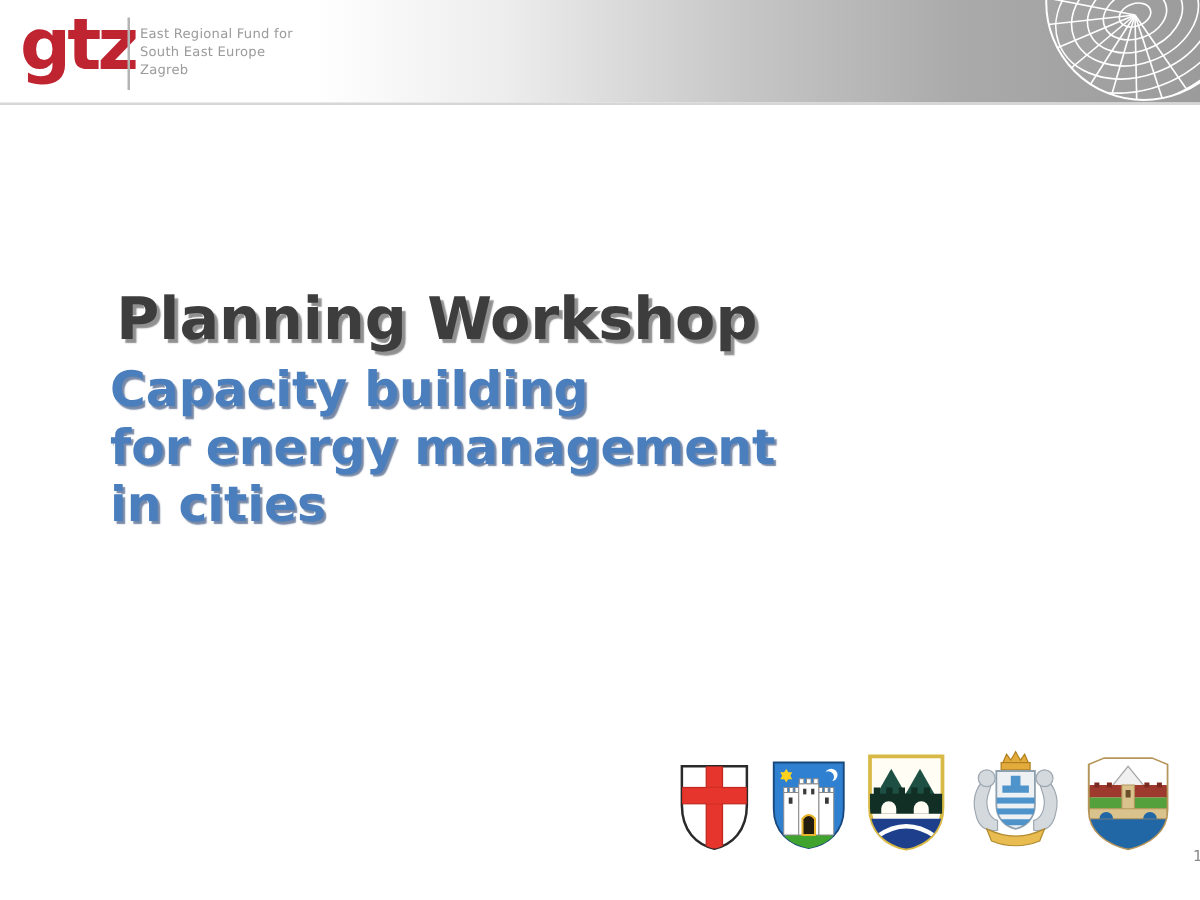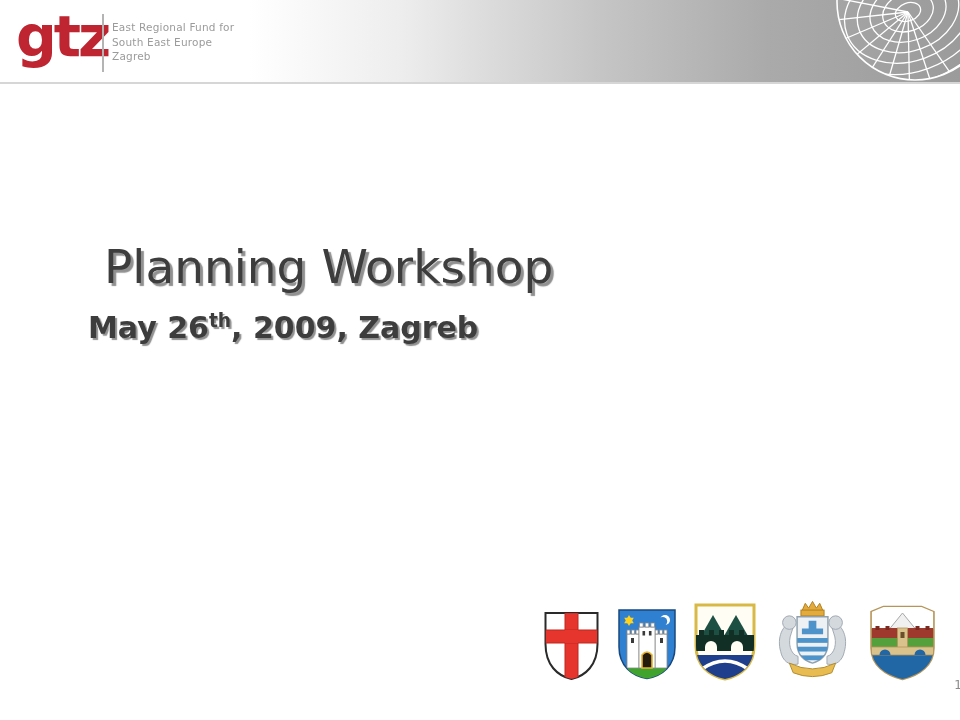--- a/index.html
+++ b/index.html
@@ -12,21 +12,21 @@
           border-bottom:2px solid #d6d6d6;overflow:hidden;}
   .gtz-logo{position:absolute;left:16px;top:2px;font-size:57px;font-weight:bold;
             letter-spacing:-3px;color:#bf2431;line-height:68px;}
   .logo-divider{position:absolute;left:102px;top:14px;width:2px;height:58px;background:#b4b4b4;}
   .org-text{position:absolute;left:112px;top:20px;font-size:10.5px;line-height:14.5px;
             color:#9b9b9b;letter-spacing:.2px;}
   .globe{position:absolute;right:0;top:0;}
 
   
   .title-block{position:absolute;left:88px;top:224px;}
-  .main-title{margin:16px;font-size:47px;font-weight:normal;color:#3d3d3d;line-height:54px;
+  .main-title{margin:5px;font-size:47px;font-weight:bold;color:#3d3d3d;line-height:54px;
               text-shadow:-1px -1px 0 rgba(255,255,255,.9),3px 3px 1px rgba(125,125,125,.85);}
   .subtitle{margin-top:7px;font-size:39px;font-weight:bold;color:#4a7ebc;line-height:46px;
             text-shadow:-1px -1px 0 rgba(255,255,255,.9),2px 2px 1px rgba(28,58,108,.6);}
   .date-line{margin-top:10px;font-size:30px;font-weight:bold;color:#3d3d3d;
              text-shadow:-1px -1px 0 rgba(255,255,255,.9),2px 2px 1px rgba(125,125,125,.85);}
   .date-line sup{font-size:.62em;}
 
   
   .crests{position:absolute;right:70px;bottom:38px;display:flex;align-items:flex-end;gap:14px;}
   .crests svg{display:block;}
@@ -70,21 +70,25 @@
         <path d="M88,12 L11,76"></path>
         <path d="M88,12 L-4,51"></path>
         <path d="M88,12 L-12,23"></path>
         <path d="M88,12 L-10,-7"></path>
       </g>
     </svg>
   </div>
 
   <div class="title-block">
     <h1 class="main-title">Planning Workshop</h1>
-    <div class="date-line"><span>May 26</span><sup>th</sup><span>, 2009, Zagreb</span></div>
+    <div class="subtitle">
+      <div>Capacity building</div>
+      <div>for energy management</div>
+      <div>in cities</div>
+    </div>
   </div>
 
   <div class="crests">
 
     <svg width="61" height="72" viewBox="0 0 60 72">
       <defs>
           <clipPath id="frc">
             <path d="M4,3 H56 V34 C56,55 44,66 30,69 C16,66 4,55 4,34 Z"></path>
           </clipPath>
         </defs>

